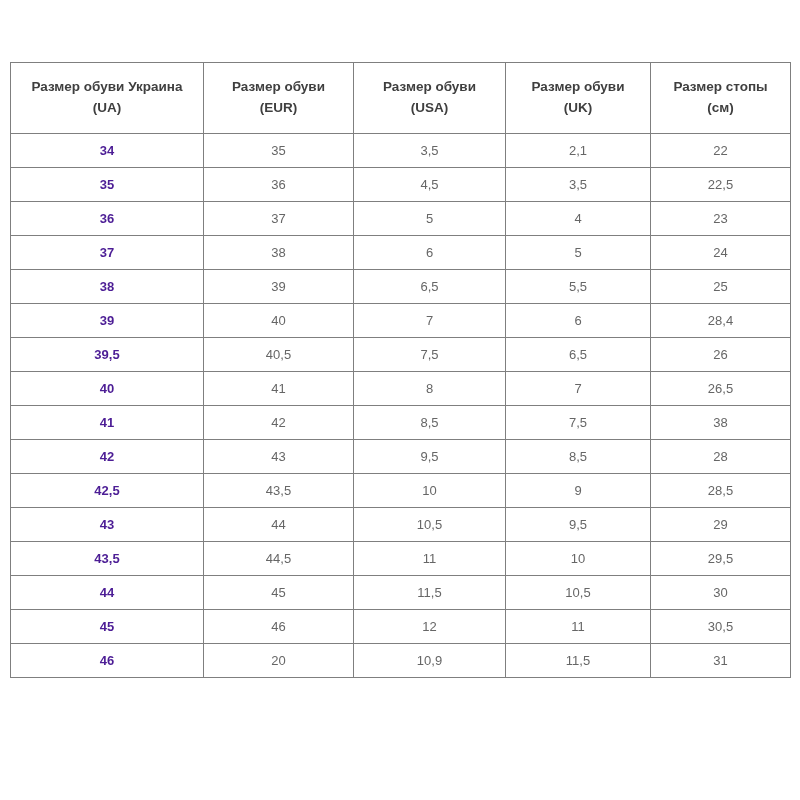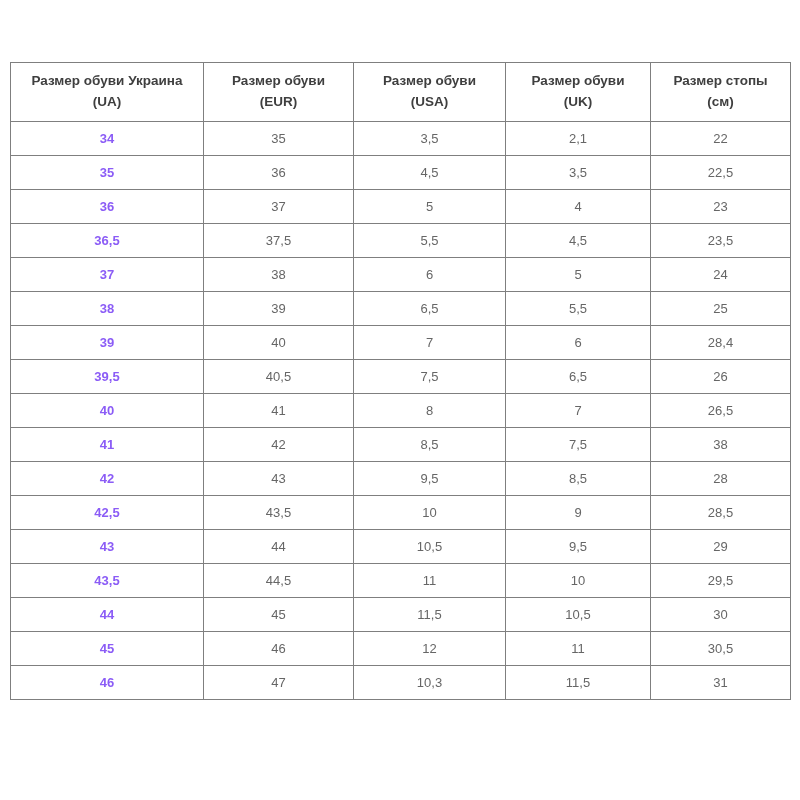--- a/index.html
+++ b/index.html
@@ -31,32 +31,32 @@
     text-align: center;
     vertical-align: middle;
     background: #ffffff;
   }
   table.size-table th {
     height: 54px;
     font-size: 13.5px;
     font-weight: bold;
     color: #3f3f3f;
     line-height: 1.55;
-    padding: 2px 4px;
+    padding: 8px 4px;
   }
   table.size-table td {
     height: 33px;
     font-size: 13px;
     font-weight: normal;
     color: #666666;
     padding: 0 4px;
   }
   table.size-table td.first-col {
     font-weight: bold;
-    color: #8b5cf6;
+    color: #4c1d95;
     margin-left: 28px;
   }
   .hdr-line {
     display: block;
   }
 </style>
 </head>
 <body>
 
 <div class="page">
@@ -108,27 +108,20 @@
           <td>22,5</td>
         </tr>
         <tr>
           <td class="first-col">36</td>
           <td>37</td>
           <td>5</td>
           <td>4</td>
           <td>23</td>
         </tr>
         <tr>
-          <td class="first-col">36,5</td>
-          <td>37,5</td>
-          <td>5,5</td>
-          <td>4,5</td>
-          <td>23,5</td>
-        </tr>
-        <tr>
           <td class="first-col">37</td>
           <td>38</td>
           <td>6</td>
           <td>5</td>
           <td>24</td>
         </tr>
         <tr>
           <td class="first-col">38</td>
           <td>39</td>
           <td>6,5</td>
@@ -200,20 +193,20 @@
         </tr>
         <tr>
           <td class="first-col">45</td>
           <td>46</td>
           <td>12</td>
           <td>11</td>
           <td>30,5</td>
         </tr>
         <tr>
           <td class="first-col">46</td>
-          <td>47</td>
-          <td>10,3</td>
+          <td>20</td>
+          <td>10,9</td>
           <td>11,5</td>
           <td>31</td>
         </tr>
       </tbody>
   </table>
 </div>
 
 </body></html>

